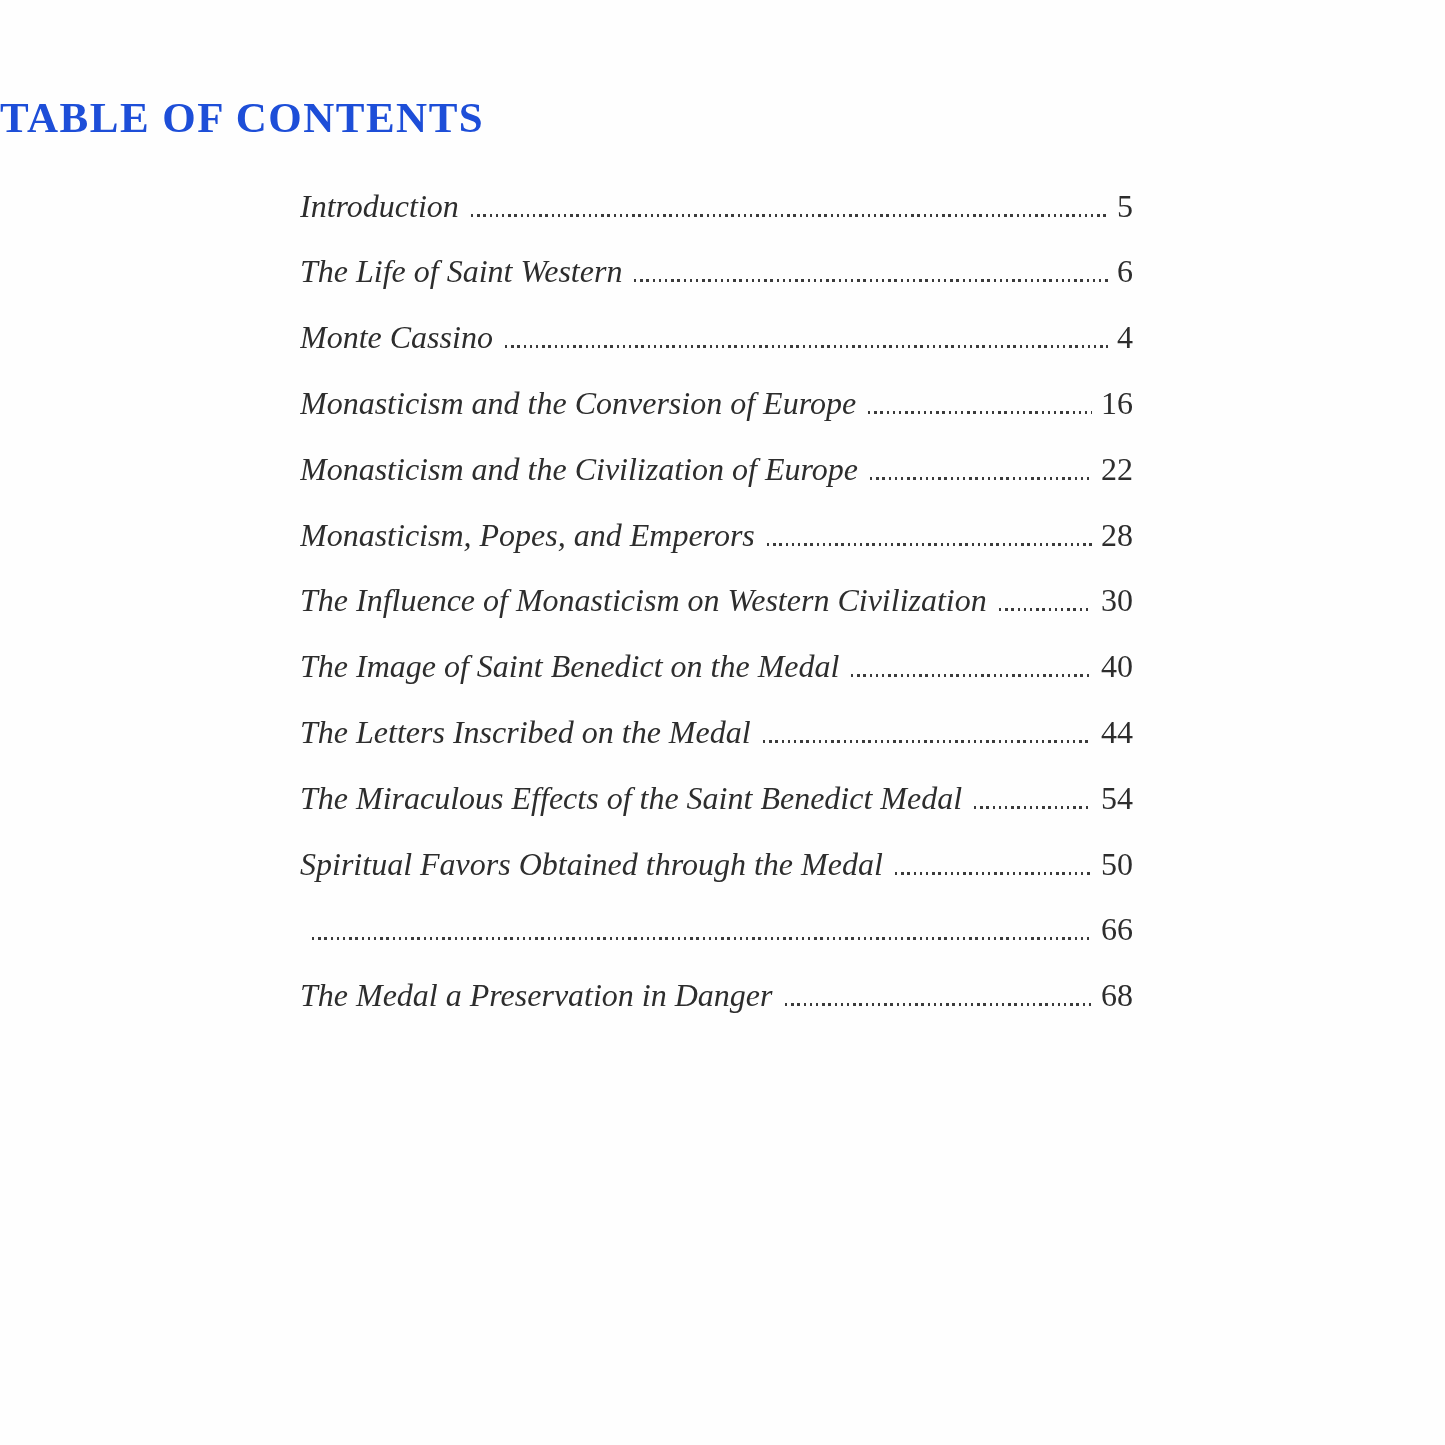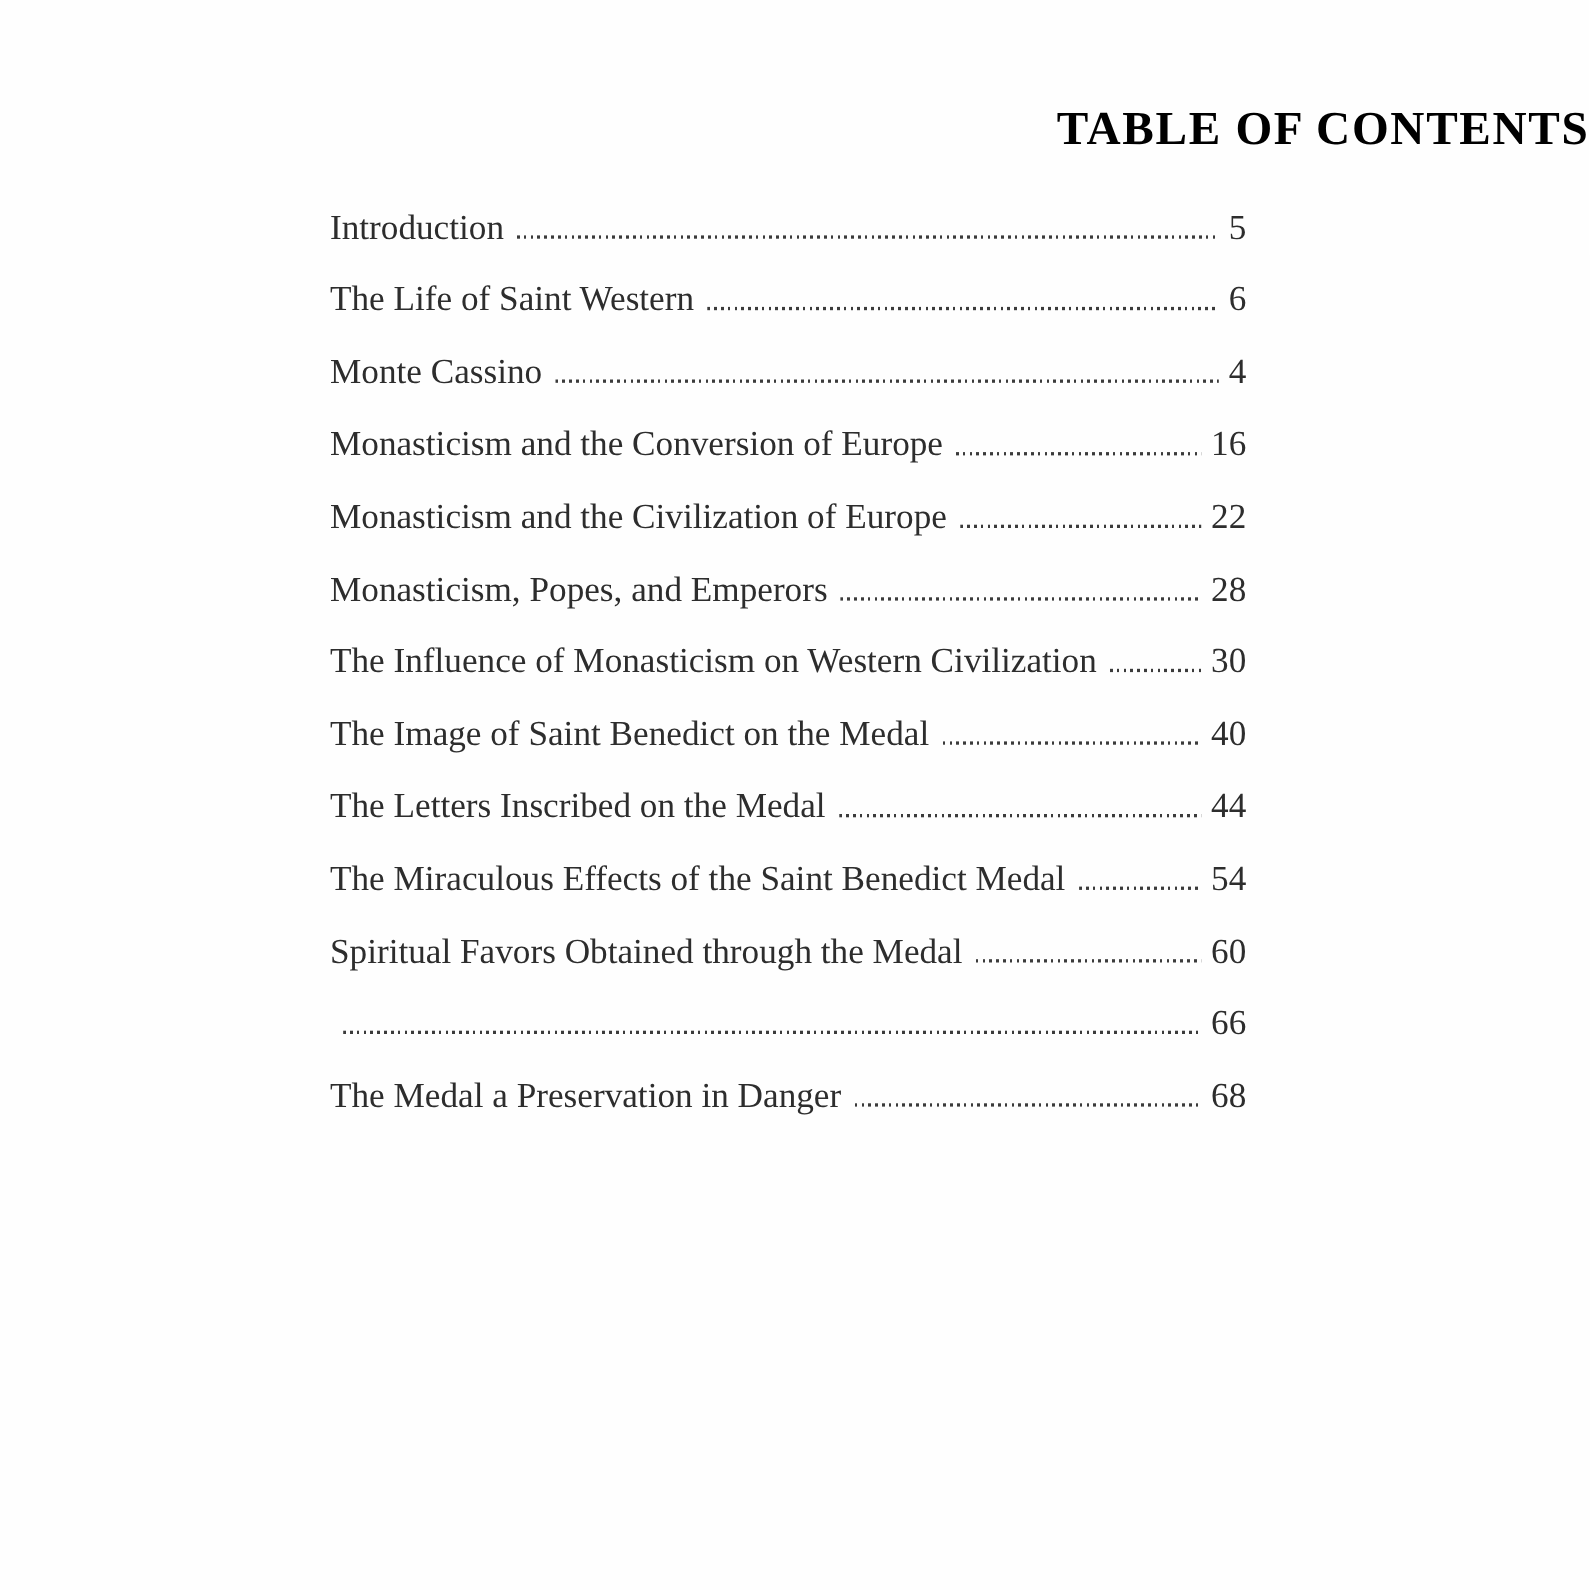--- a/index.html
+++ b/index.html
@@ -12,45 +12,46 @@
     position: relative;
     width: 1445px;
     height: 1445px;
     background: #fefefe;
     overflow: hidden;
     font-family: "Liberation Serif", serif;
   }
   .title {
     margin: 0;
     padding-top: 92px;
-    text-align: right;
+    text-align: left;
     font-family: "Liberation Serif", serif;
     font-weight: bold;
     font-size: 43px;
     line-height: 1.2;
     letter-spacing: 1.5px;
-    color: #000000;
+    color: #1d4ed8;
   }
   .toc {
     width: 833px;
     margin-left: 300px;
     margin-top: 30px;
   }
   .toc-row {
     display: flex;
     align-items: baseline;
     height: 65.8px;
     font-size: 32px;
     line-height: 65.8px;
     color: #2d2d2d;
   }
   .label {
     white-space: nowrap;
     flex: 0 1 auto;
     overflow: hidden;
+    font-style: italic;
   }
   .leader {
     flex: 1 1 20px;
     height: 3px;
     min-width: 20px;
     margin-left: 12px;
     margin-right: 9px;
     background-image: repeating-linear-gradient(
       to right,
       #3b3b3b 0px, #3b3b3b 2.4px,
@@ -131,21 +132,21 @@
 
   <div class="toc-row">
     <span class="label">The Miraculous Effects of the Saint Benedict Medal</span>
     <span class="leader"></span>
     <span class="num">54</span>
   </div>
 
   <div class="toc-row">
     <span class="label">Spiritual Favors Obtained through the Medal</span>
     <span class="leader"></span>
-    <span class="num">60</span>
+    <span class="num">50</span>
   </div>
 
   <div class="toc-row">
     <span class="leader"></span>
     <span class="num">66</span>
   </div>
 
   <div class="toc-row">
     <span class="label">The Medal a Preservation in Danger</span>
     <span class="leader"></span>

